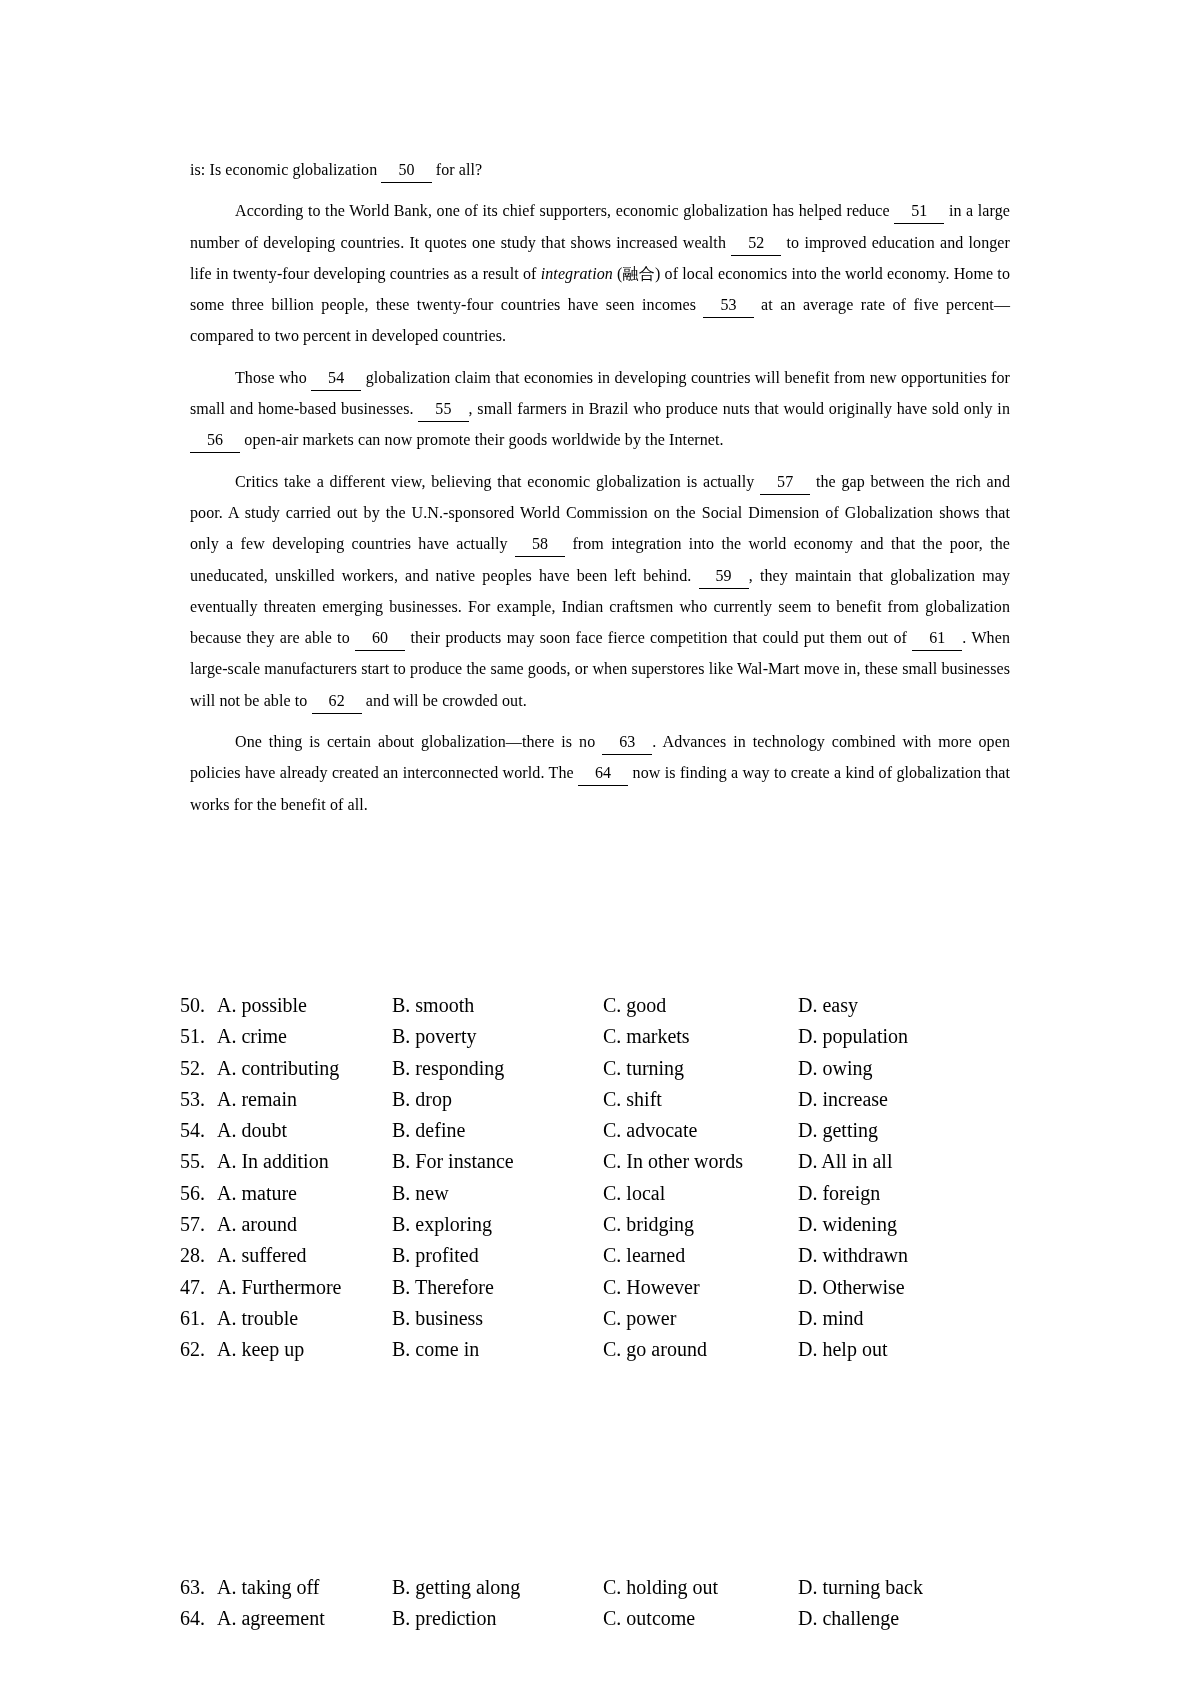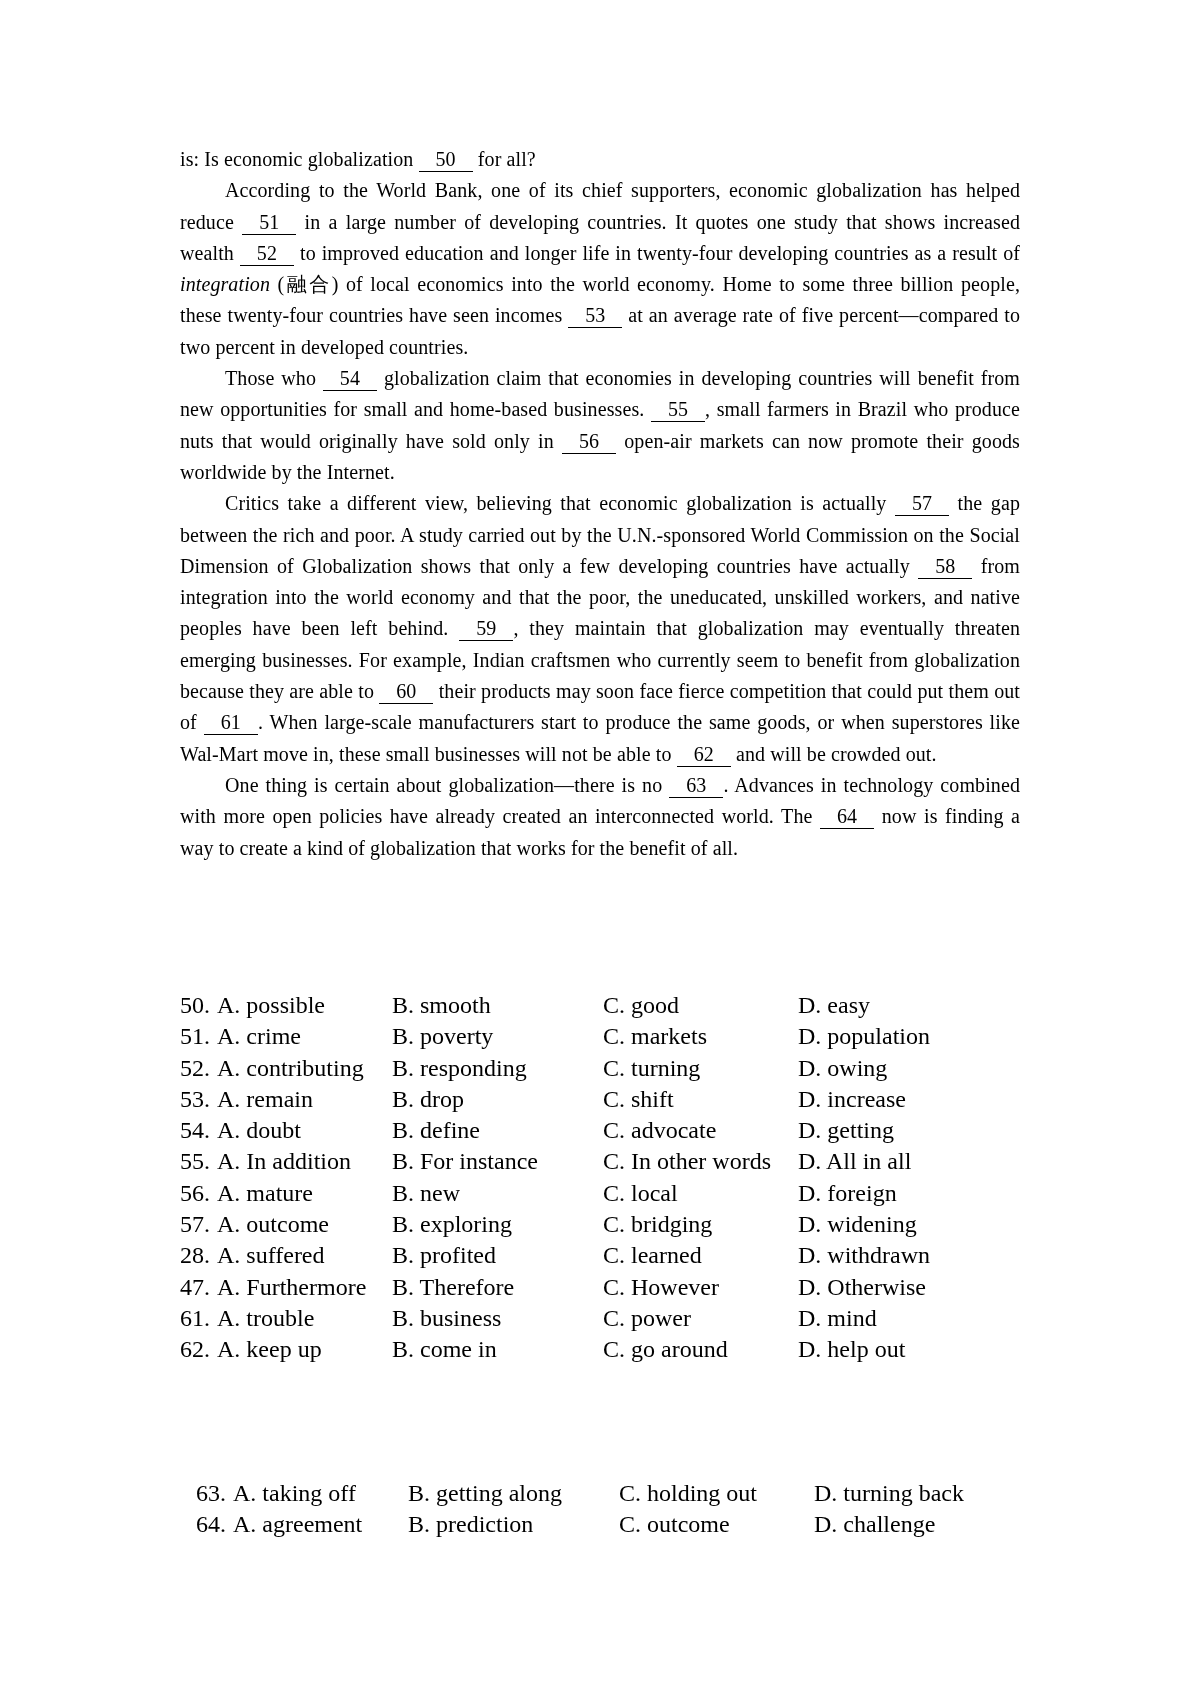--- a/index.html
+++ b/index.html
@@ -15,43 +15,43 @@
     color: #000000;
     font-family: "Liberation Serif", "DejaVu Serif", serif;
   }
   .passage {
     position: absolute;
     left: 180px;
     top: 144px;
     width: 840px;
   }
   p.para {
-    margin: 0;
-    font-size: 20px;
+    margin: 10px;
+    font-size: 16px;
     line-height: 31.3px;
     text-align: justify;
     letter-spacing: 0.1px;
   }
   p.para.indent { text-indent: 45px; }
   .blank {
     display: inline-block;
     border-bottom: 1px solid #000;
     padding: 0 17px;
     line-height: 24px;
     text-indent: 0;
     white-space: nowrap;
   }
   .options-group {
     position: absolute;
     left: 180px;
     width: 860px;
-    font-size: 24px;
+    font-size: 20px;
   }
   .options-group.g1 { top: 990px; }
-  .options-group.g2 { top: 1478px; margin-left: 16px; }
+  .options-group.g2 { top: 1572px; }
   .opt-row {
     display: grid;
     grid-template-columns: 37px 175px 211px 195px 1fr;
     line-height: 31.3px;
   }
   .opt-row .cell { white-space: nowrap; }
   i { font-style: italic; }
 </style>
 </head>
 <body>
@@ -109,21 +109,21 @@
     </div>
     <div class="opt-row">
       <span class="cell">56.</span>
       <span class="cell">A. mature</span>
       <span class="cell">B. new</span>
       <span class="cell">C. local</span>
       <span class="cell">D. foreign</span>
     </div>
     <div class="opt-row">
       <span class="cell">57.</span>
-      <span class="cell">A. outcome</span>
+      <span class="cell">A. around</span>
       <span class="cell">B. exploring</span>
       <span class="cell">C. bridging</span>
       <span class="cell">D. widening</span>
     </div>
     <div class="opt-row">
       <span class="cell">28.</span>
       <span class="cell">A. suffered</span>
       <span class="cell">B. profited</span>
       <span class="cell">C. learned</span>
       <span class="cell">D. withdrawn</span>

